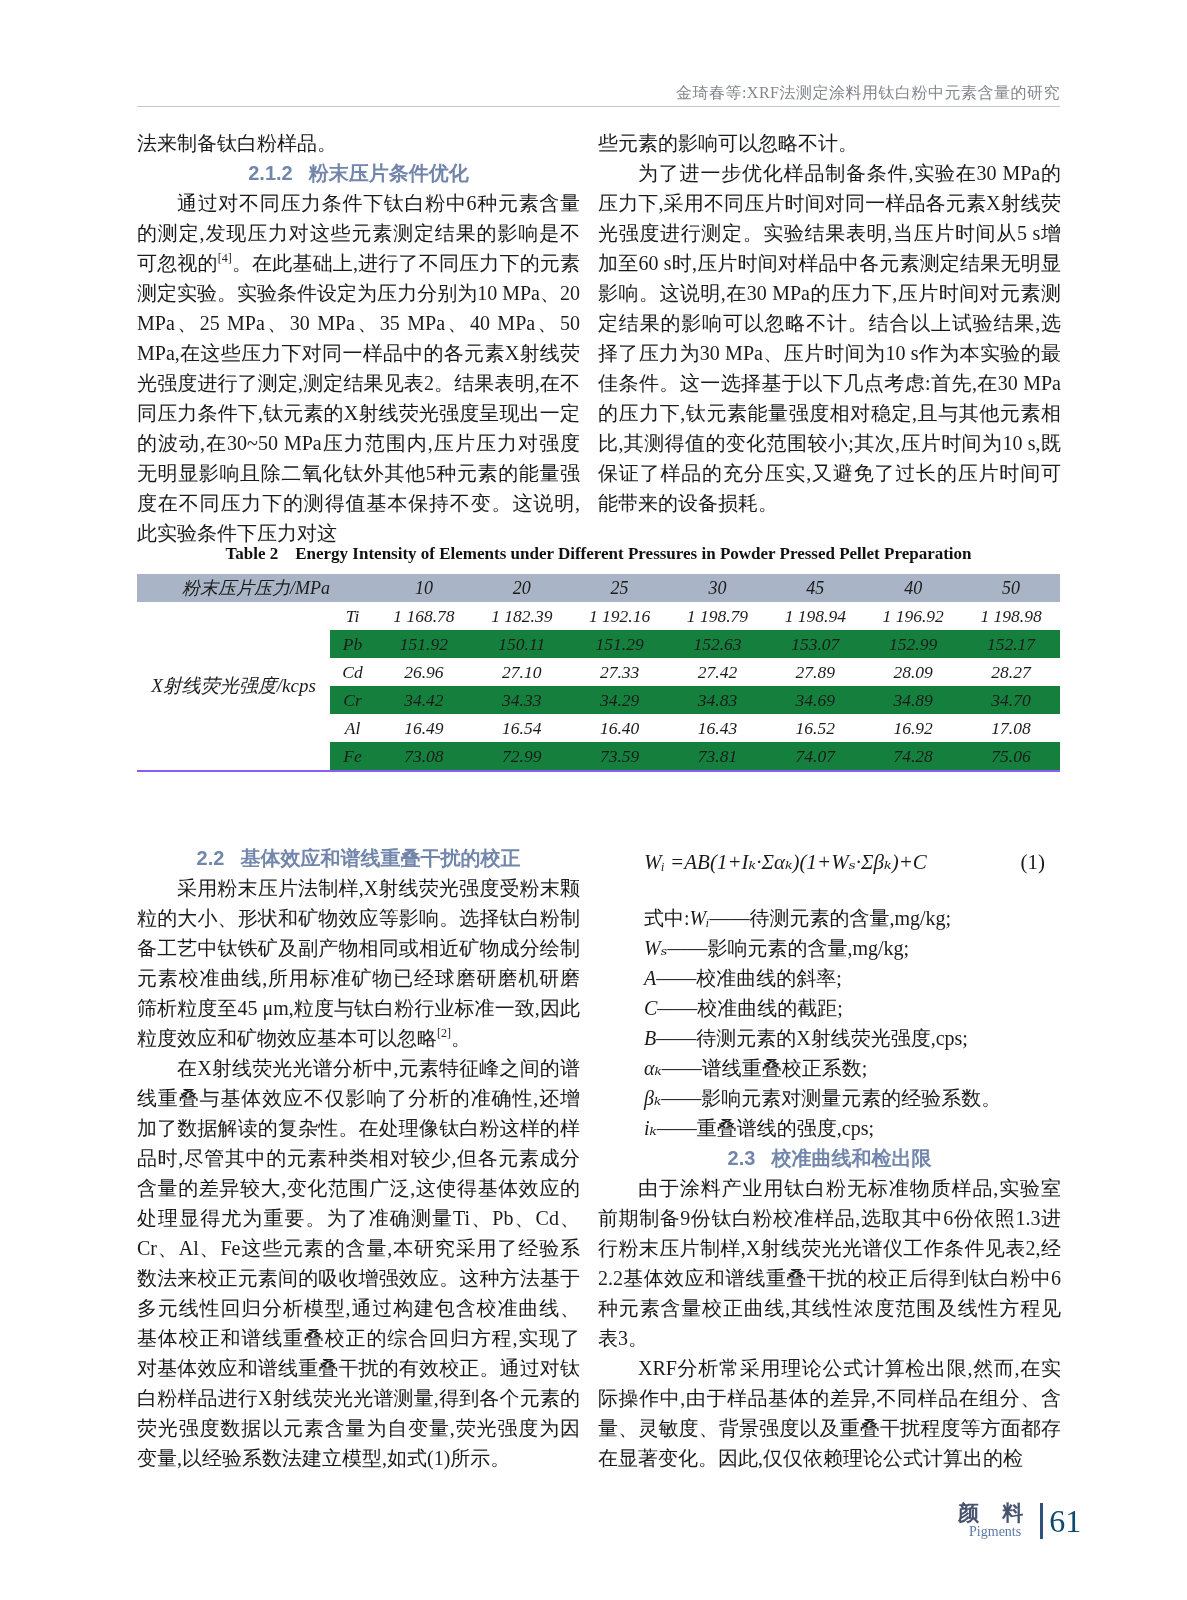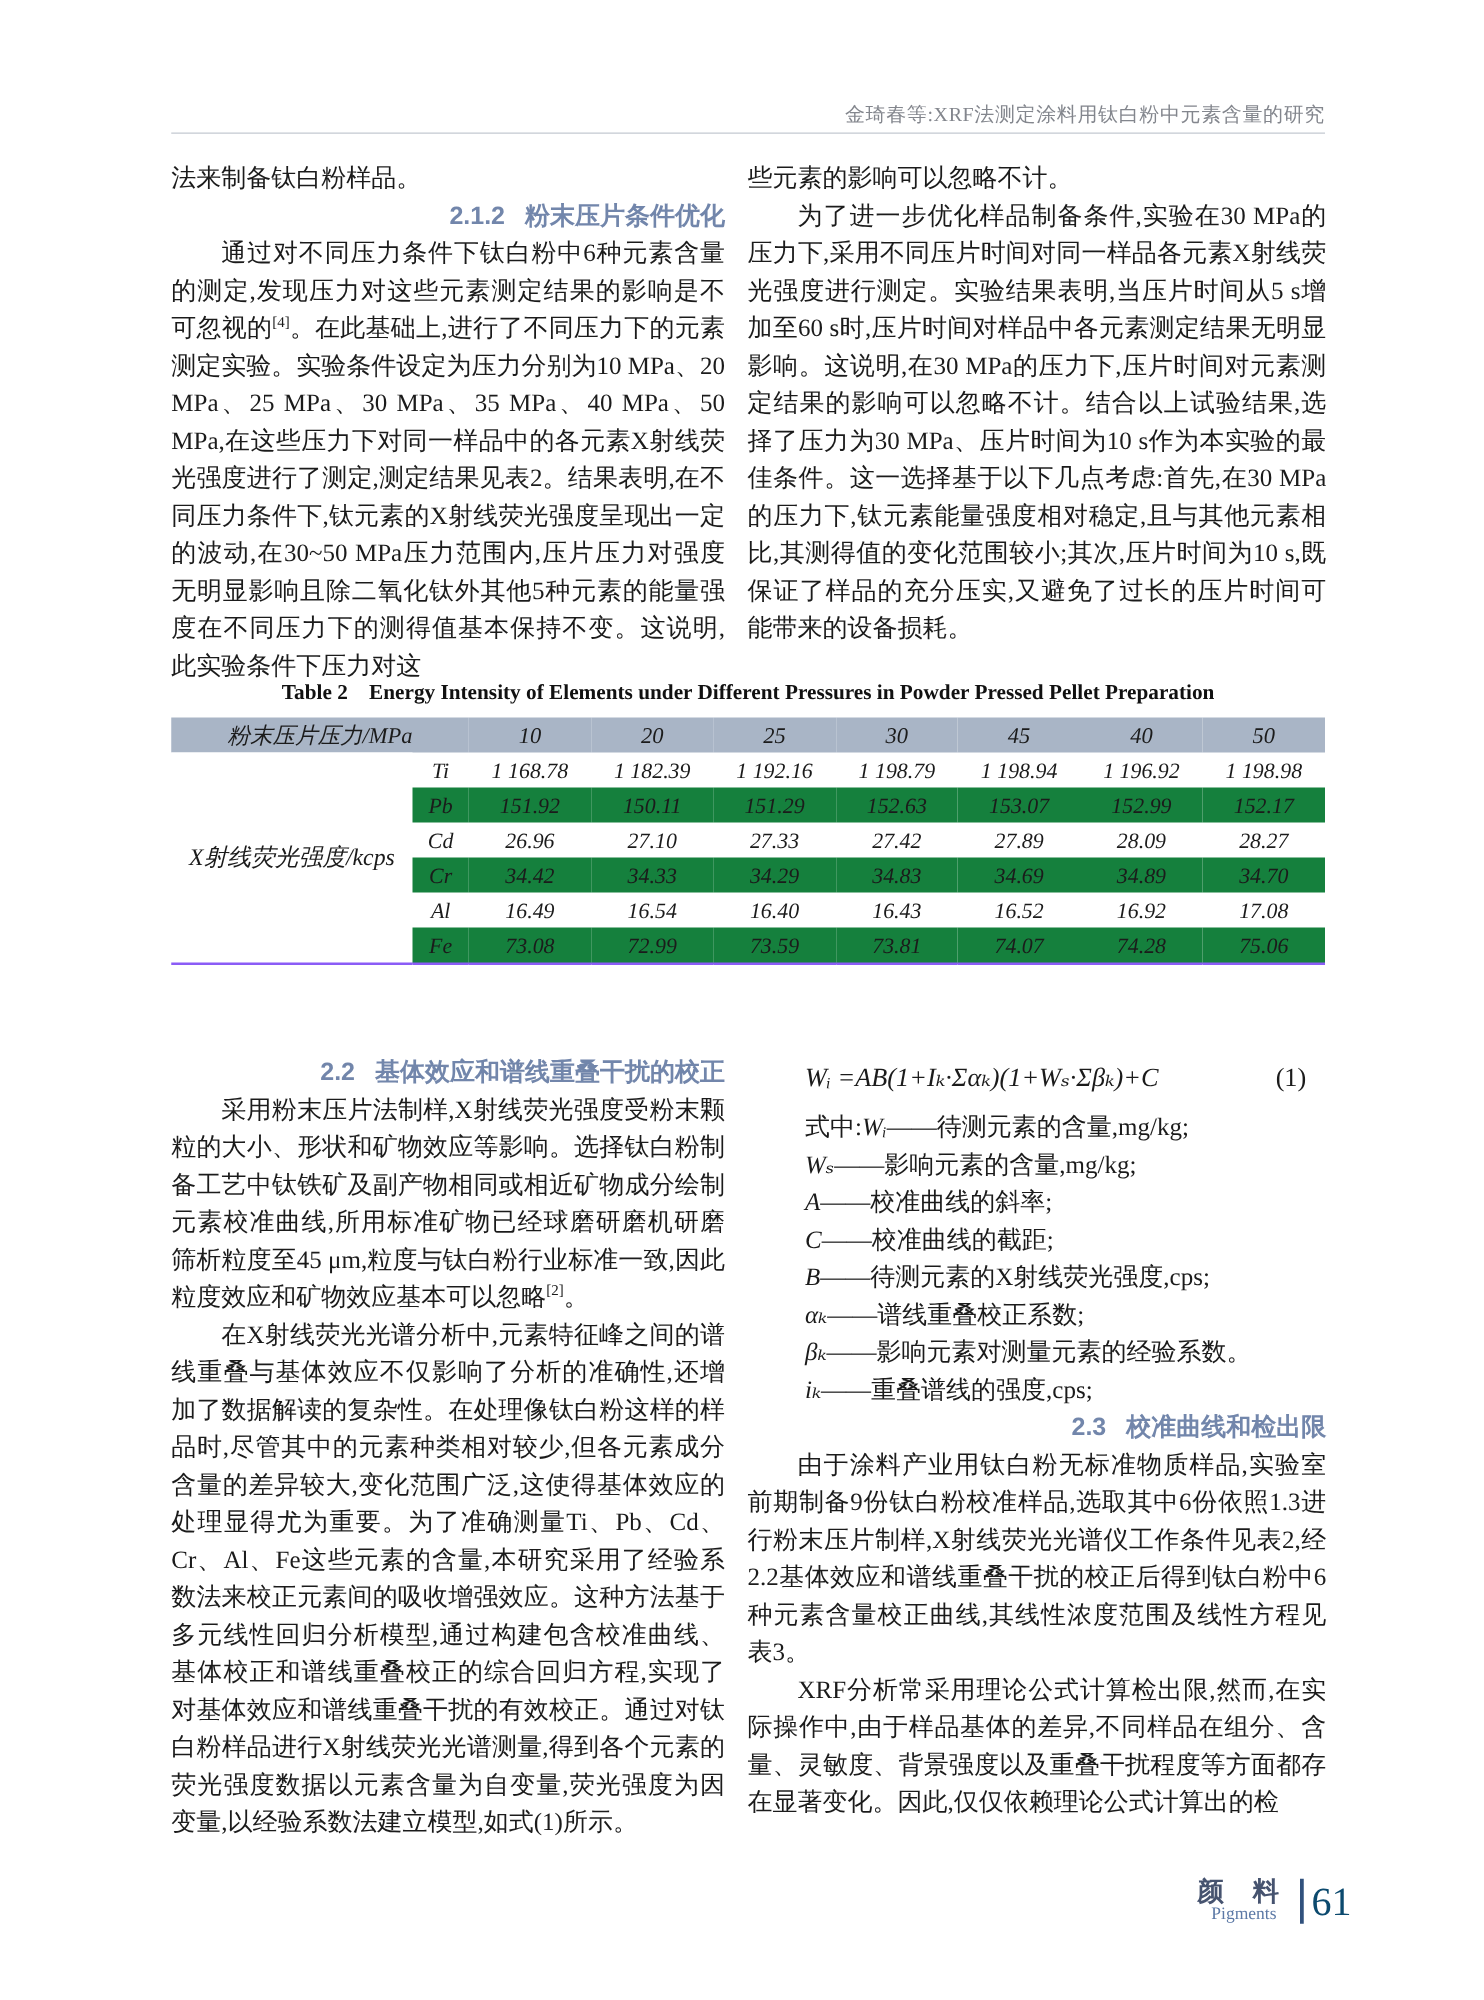--- a/index.html
+++ b/index.html
@@ -15,42 +15,42 @@
   .col p{margin:0;}
   p.indent{text-indent:2em;}
   sup.ref{font-size:12px;line-height:0;vertical-align:super;}
 
   .col-left-top{left:137px;top:128px;width:443px;}
   .col-right-top{left:598px;top:128px;width:463px;}
   .col-left-bottom{left:137px;top:843px;width:443px;}
   .col-right-bottom{left:598px;top:843px;width:463px;}
 
   h3.sec{margin:0;font-family:"Liberation Sans","DejaVu Sans",sans-serif;
-         font-size:20px;line-height:30px;font-weight:bold;color:#7286ab;text-align:right;}
+         font-size:20px;line-height:30px;font-weight:bold;color:#7286ab;text-align:center;}
   h3.sec .sec-num{margin-right:16px;}
 
   
   .table-wrap{position:absolute;left:137px;top:541px;width:923px;}
   .tbl-title-cn{text-align:center;font-family:"Liberation Sans","DejaVu Sans",sans-serif;
         font-weight:bold;font-size:19px;line-height:26px;color:#111;}
   .tbl-title-en{text-align:center;font-weight:bold;font-size:17px;line-height:26px;color:#111;}
   table.tbl{width:923px;border-collapse:collapse;table-layout:fixed;margin-top:7px;
         border-bottom:2px solid #8b5cf6;font-size:17.5px;font-style:italic;}
   table.tbl td{height:28px;padding:0;text-align:center;vertical-align:middle;}
   tr.tbl-head td{background:#a9b5c6;height:28px;font-size:18px;}
   td.th-label{text-align:left;padding-left:6px;font-size:19px;}
   td.group-label{text-align:left;padding-left:6px;font-size:19px;background:#ffffff;}
   tr.shaded td{background:#15803d;}
 
   
   .formula-line{display:flex;justify-content:space-between;align-items:baseline;
         padding:2px 16px 0 46px;font-size:21px;line-height:34px;}
   .formula-expr{font-style:italic;}
   .formula-num{font-style:normal;}
-  .def-list{margin-top:8px;}
+  .def-list{margin-top:24px;}
   .def-line{padding-left:46px;font-size:20px;line-height:30px;text-align:left;}
   .def-line i{font-style:italic;}
   .sec-gap{margin-top:2px;}
 
   
   .footer{position:absolute;left:958px;top:1502px;display:flex;align-items:center;}
   .footer-journal{text-align:center;margin-right:8px;}
   .footer-cn{font-size:21px;font-weight:bold;color:#46536f;letter-spacing:9px;line-height:22px;
         white-space:nowrap;}
   .footer-en{font-size:14px;color:#5c79a6;line-height:15px;}

